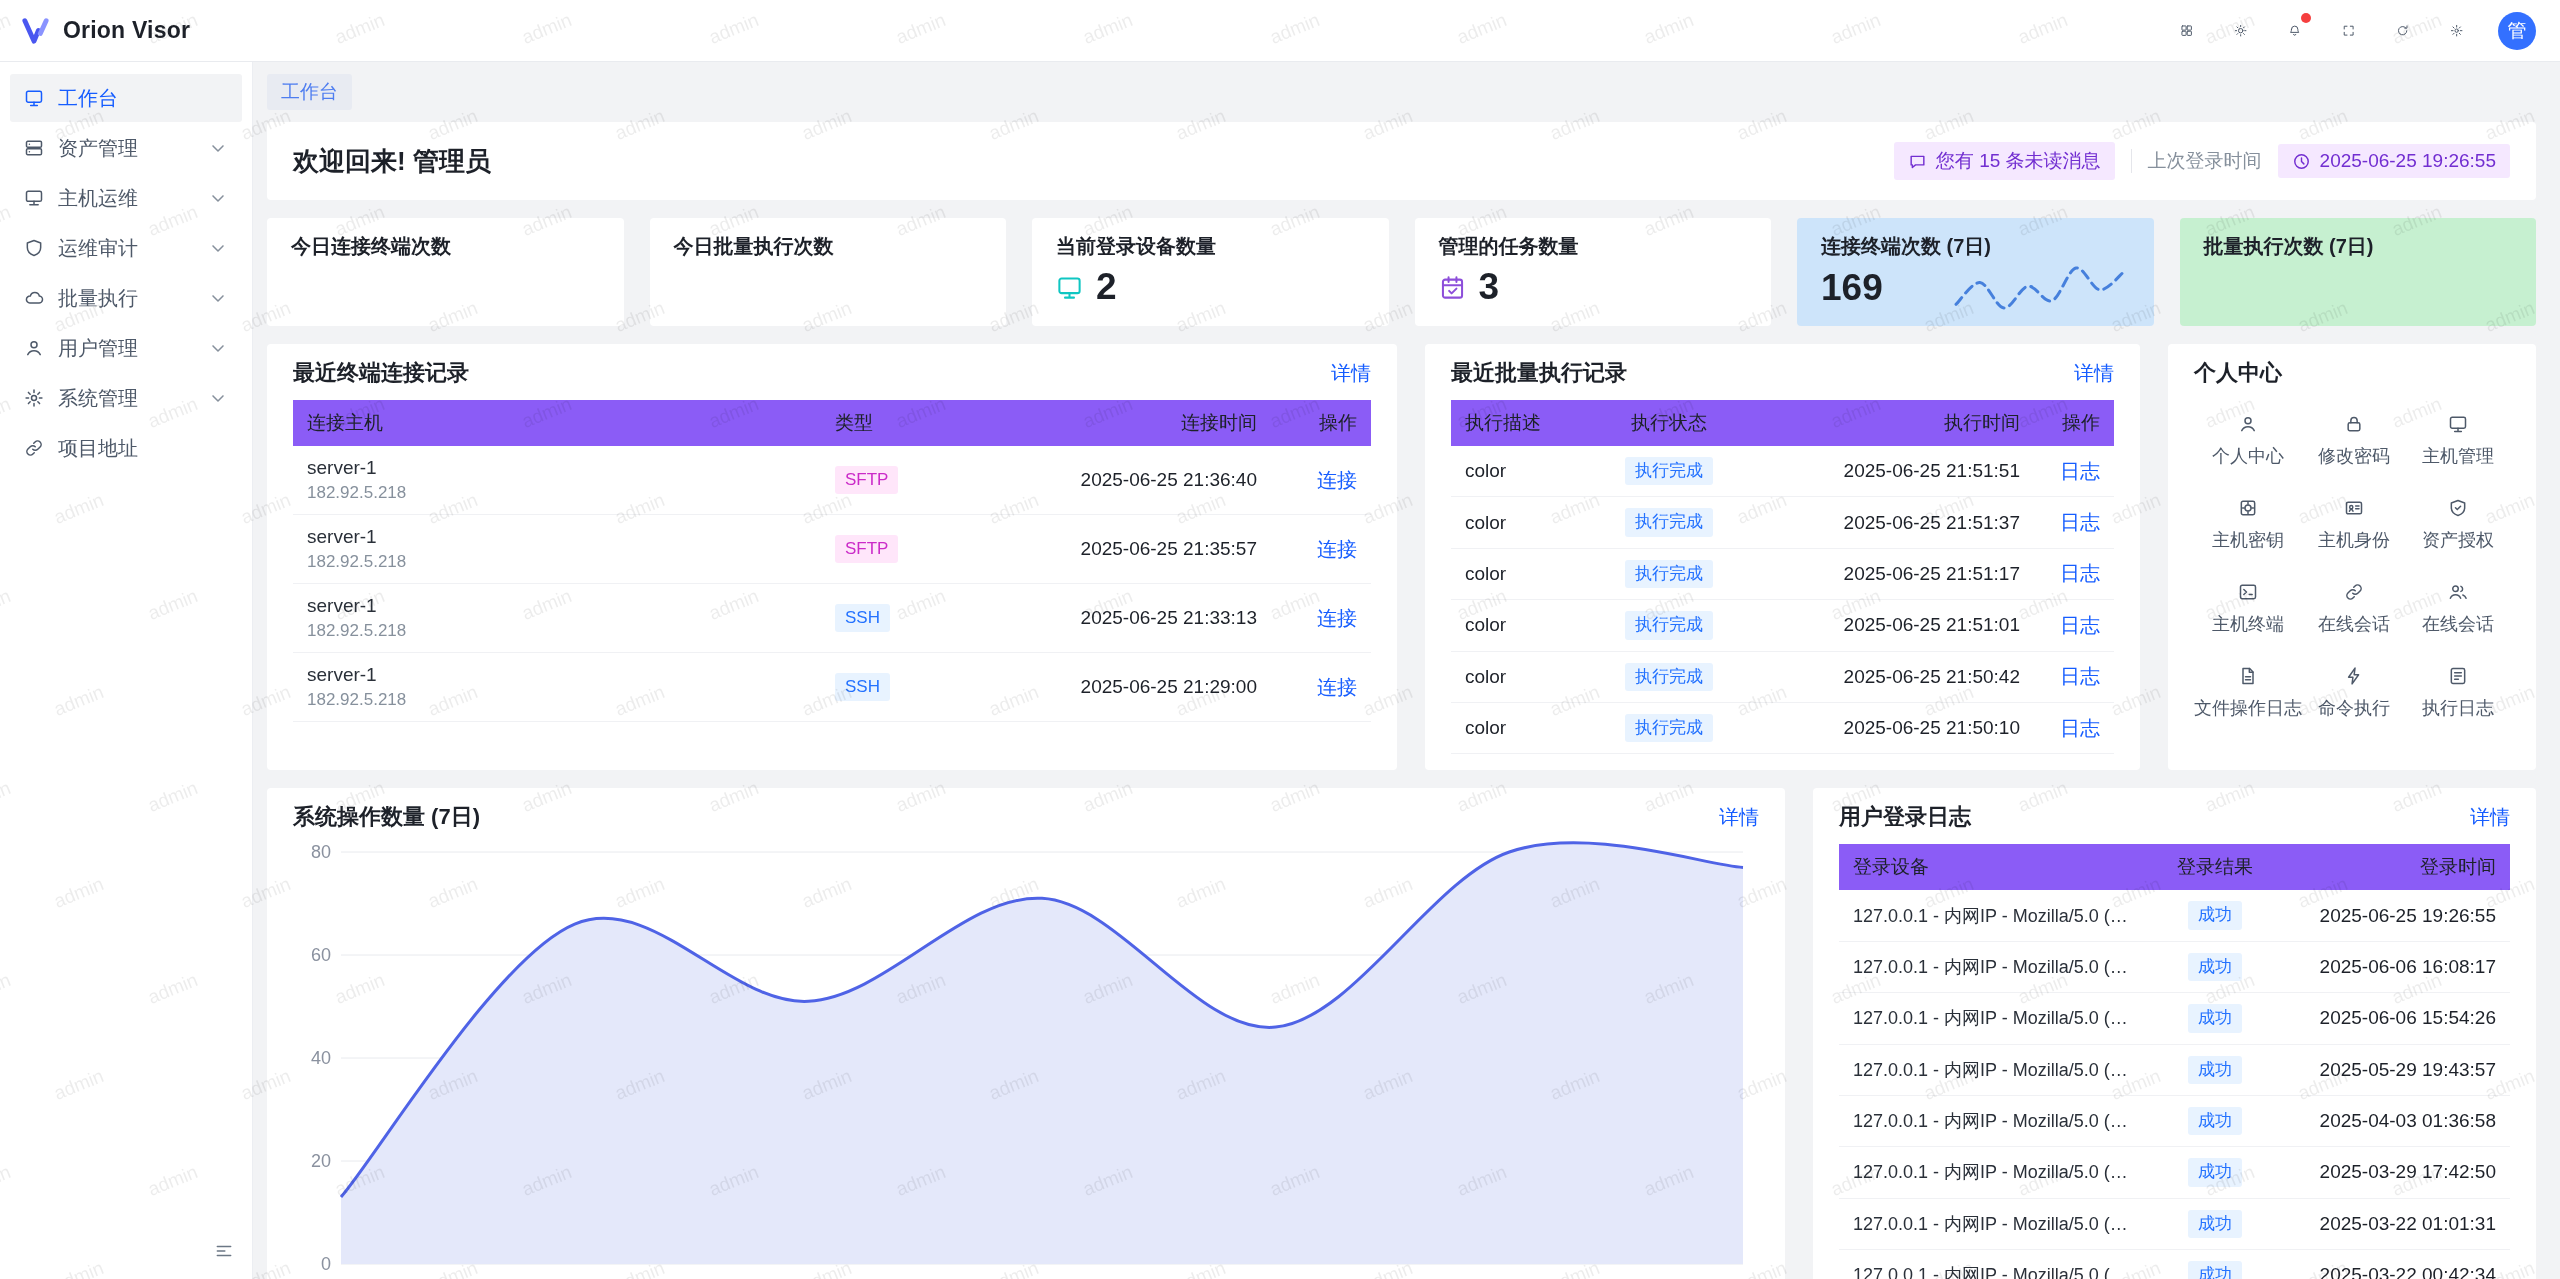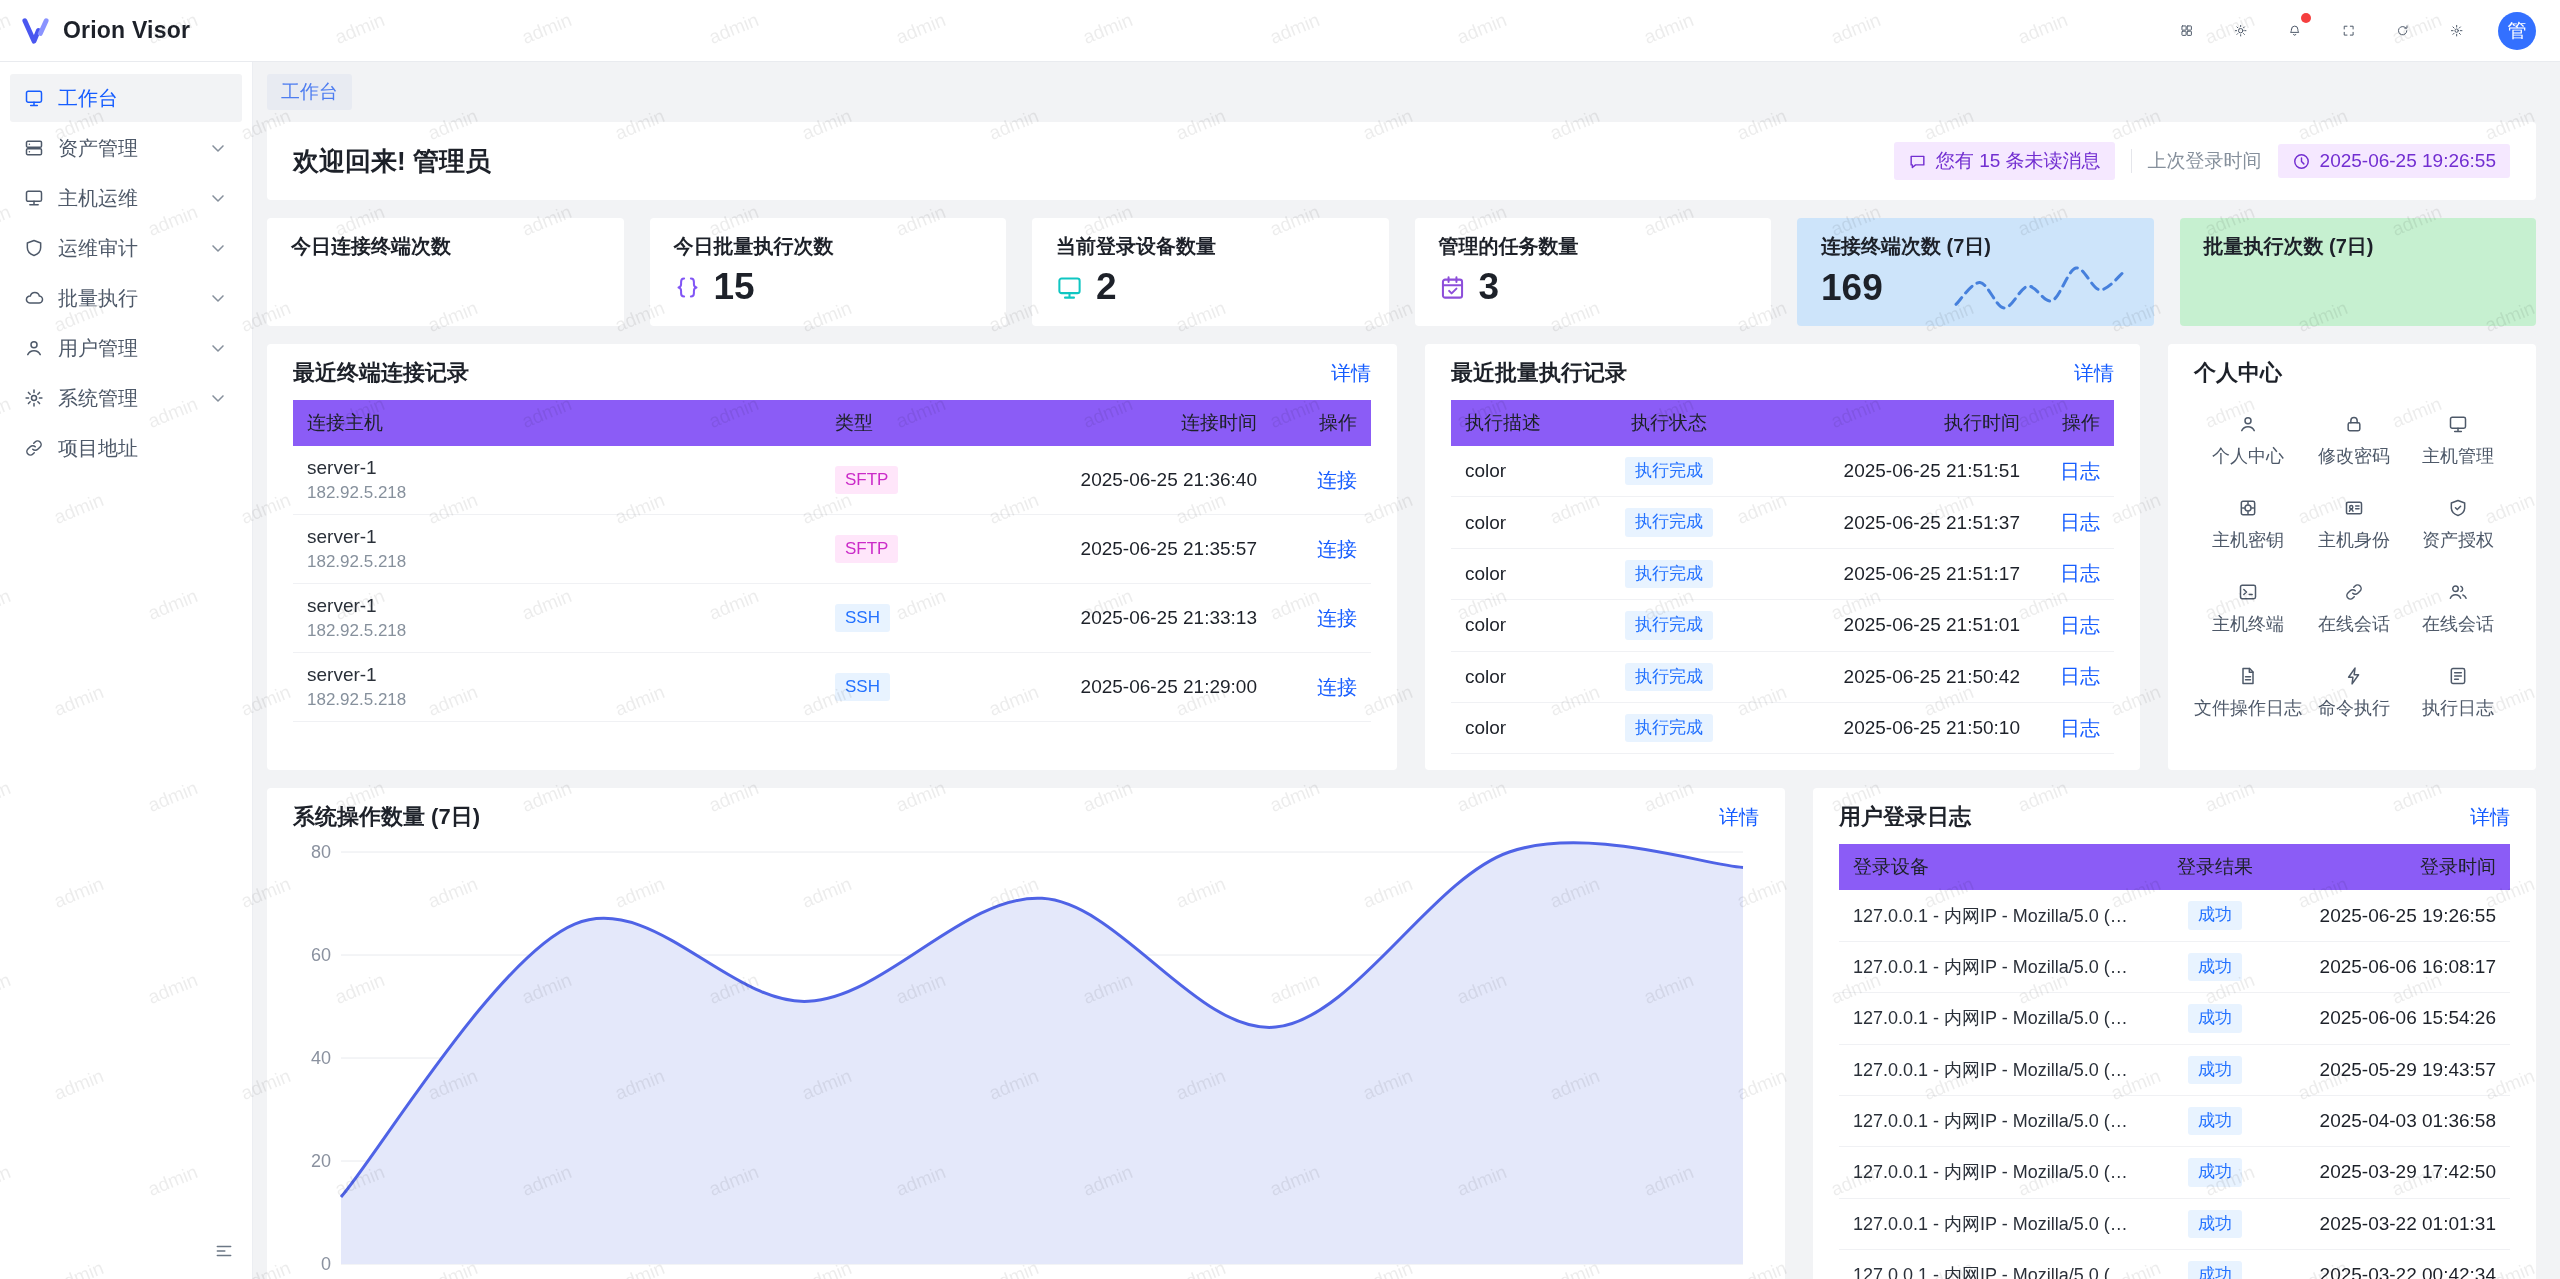--- a/index.html
+++ b/index.html
@@ -311,29 +311,20 @@
     </div>
   </section>
 
   <section class="stats-row">
     <div class="contents">
       
     <div class="card stat-card">
           <div class="stat-label">今日连接终端次数</div>
         </div><div class="card stat-card">
           <div class="stat-label">今日批量执行次数</div>
-          <div class="stat-value-row">
-            <span class="stat-icon ic-purple">
-              <svg viewBox="0 0 24 24" width="1em" height="1em" fill="none" stroke="currentColor" stroke-width="1.8" stroke-linecap="round" stroke-linejoin="round" style="width:100%;height:100%">
-                <path d="M9 4C7 4 6.3 5 6.3 7v2c0 1.6-.8 2.6-2.3 3 1.5.4 2.3 1.4 2.3 3v2c0 2 .7 3 2.7 3"></path>
-                <path d="M15 4c2 0 2.7 1 2.7 3v2c0 1.6.8 2.6 2.3 3-1.5.4-2.3 1.4-2.3 3v2c0 2-.7 3-2.7 3"></path>
-              </svg>
-            </span>
-            <span class="stat-value">15</span>
-          </div>
         </div><div class="card stat-card">
           <div class="stat-label">当前登录设备数量</div>
           <div class="stat-value-row">
             <span class="stat-icon ic-teal">
               <svg viewBox="0 0 24 24" width="1em" height="1em" fill="none" stroke="currentColor" stroke-width="1.8" stroke-linecap="round" stroke-linejoin="round" style="width:100%;height:100%">
                 <rect x="3" y="4" width="18" height="13" rx="2"></rect>
                 <path d="M8 21h8M12 17v4"></path>
               </svg>
             </span>
             <span class="stat-value">2</span>

